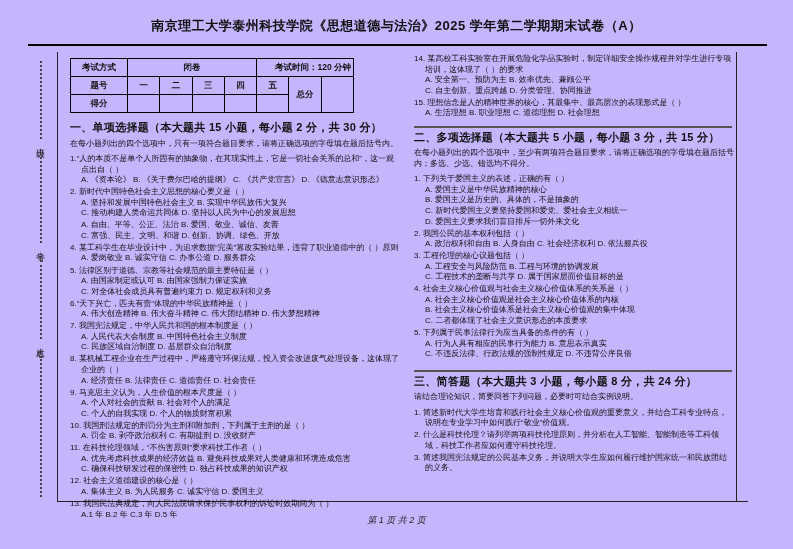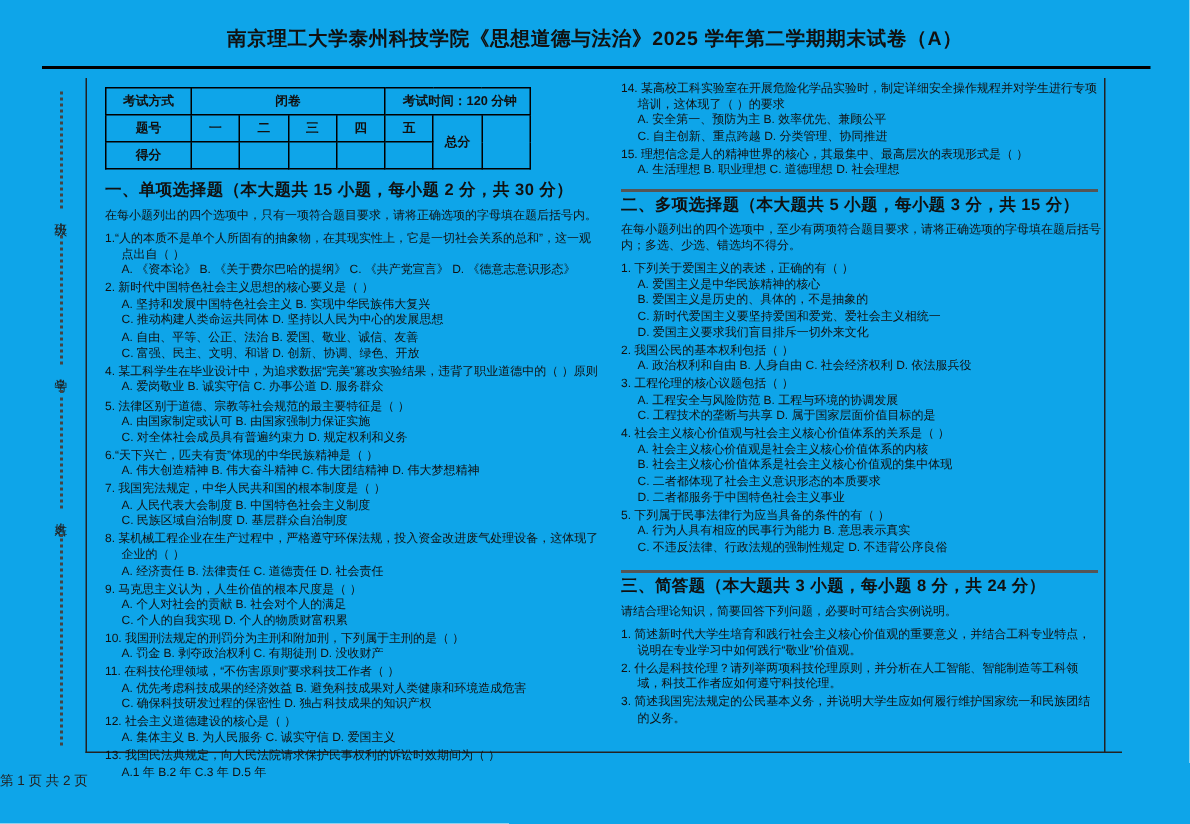--- a/index.html
+++ b/index.html
@@ -1,16 +1,16 @@
 <!DOCTYPE html>
 <html><head>
 <meta charset="utf-8">
 <style>
   html,body{margin:0;padding:0;background:#f3f3f3;}
-  .sheet{position:relative;width:793px;height:549px;background:#0ea5e9;overflow:hidden;
+  .sheet{position:relative;width:793px;height:549px;background:#c4b5fd;overflow:hidden;
          font-family:"Liberation Sans","DejaVu Sans",sans-serif;color:#111;}
   .title{position:absolute;top:17px;left:0;right:0;text-align:center;
          font-size:13px;font-weight:bold;letter-spacing:.5px;}
   .title-rule{position:absolute;top:44px;left:28px;right:26px;border-top:2.2px solid #000;}
   .frame-left{position:absolute;left:57px;top:52px;height:450px;width:0;border-left:1.5px solid #222;}
   .frame-right{position:absolute;left:736px;top:52px;height:450px;width:0;border-left:1.5px solid #222;}
   .frame-bottom{position:absolute;left:57px;width:691px;top:501px;border-top:1.5px solid #222;}
 
   
   .margin-strip{position:absolute;left:30px;top:58px;height:442px;width:22px;
@@ -21,29 +21,29 @@
   
   .col{position:absolute;top:54px;font-size:8px;line-height:1.32;}
   .col-left{left:70px;width:330px;}
   .col-right{left:414px;width:320px;}
 
   
   table.info{border-collapse:collapse;table-layout:fixed;width:284px;margin:4px 0 7px 0;border-radius:10px;}
   table.info td,table.info th{border:1.2px solid #000;height:17px;padding:0 2px;
        font-size:8.5px;text-align:center;font-weight:bold;overflow:hidden;white-space:nowrap;}
   table.info td.blank{font-weight:normal;}
-  table.info td.lt{text-align:center;padding-left:5px;}
+  table.info td.lt{text-align:right;padding-left:5px;}
 
   .sec-heading{font-size:11px;font-weight:bold;margin:0 0 4px 0;letter-spacing:.3px;}
   .sec-instr{margin:0 0 5px 0;}
   .q{margin:0 0 1.5px 0;}
   .q-stem{padding-left:11px;text-indent:-11px;}
   .q-opt{padding-left:11px;}
   .divider{border-top:2px solid #555;margin:7px 2px 2px 0;}
-  .footer{position:absolute;top:514px;left:0;right:0;font-size:9px;color:#222;}
+  .footer{position:absolute;top:514px;left:0;right:0;text-align:center;font-size:9px;color:#222;font-style:italic;}
 </style>
 </head>
 <body>
 
 <div class="sheet">
 
   <div class="title">南京理工大学泰州科技学院《思想道德与法治》2025 学年第二学期期末试卷（A）</div>
   <div class="title-rule"></div>
 
   <div class="margin-strip">
@@ -184,21 +184,20 @@
         <div class="q">
           <div class="q-stem">3. 工程伦理的核心议题包括（ ）</div>
           <div class="q-opt">A. 工程安全与风险防范 B. 工程与环境的协调发展</div>
           <div class="q-opt">C. 工程技术的垄断与共享 D. 属于国家层面价值目标的是</div>
         </div>
         <div class="q">
           <div class="q-stem">4. 社会主义核心价值观与社会主义核心价值体系的关系是（ ）</div>
           <div class="q-opt">A. 社会主义核心价值观是社会主义核心价值体系的内核</div>
           <div class="q-opt">B. 社会主义核心价值体系是社会主义核心价值观的集中体现</div>
           <div class="q-opt">C. 二者都体现了社会主义意识形态的本质要求</div>
-          <div class="q-opt">D. 二者都服务于中国特色社会主义事业</div>
         </div>
         <div class="q">
           <div class="q-stem">5. 下列属于民事法律行为应当具备的条件的有（ ）</div>
           <div class="q-opt">A. 行为人具有相应的民事行为能力 B. 意思表示真实</div>
           <div class="q-opt">C. 不违反法律、行政法规的强制性规定 D. 不违背公序良俗</div>
         </div>
       </div>
 
     <div class="divider" style="margin-top:10px"></div>
     <div class="sec-heading">三、简答题（本大题共 3 小题，每小题 8 分，共 24 分）</div>

